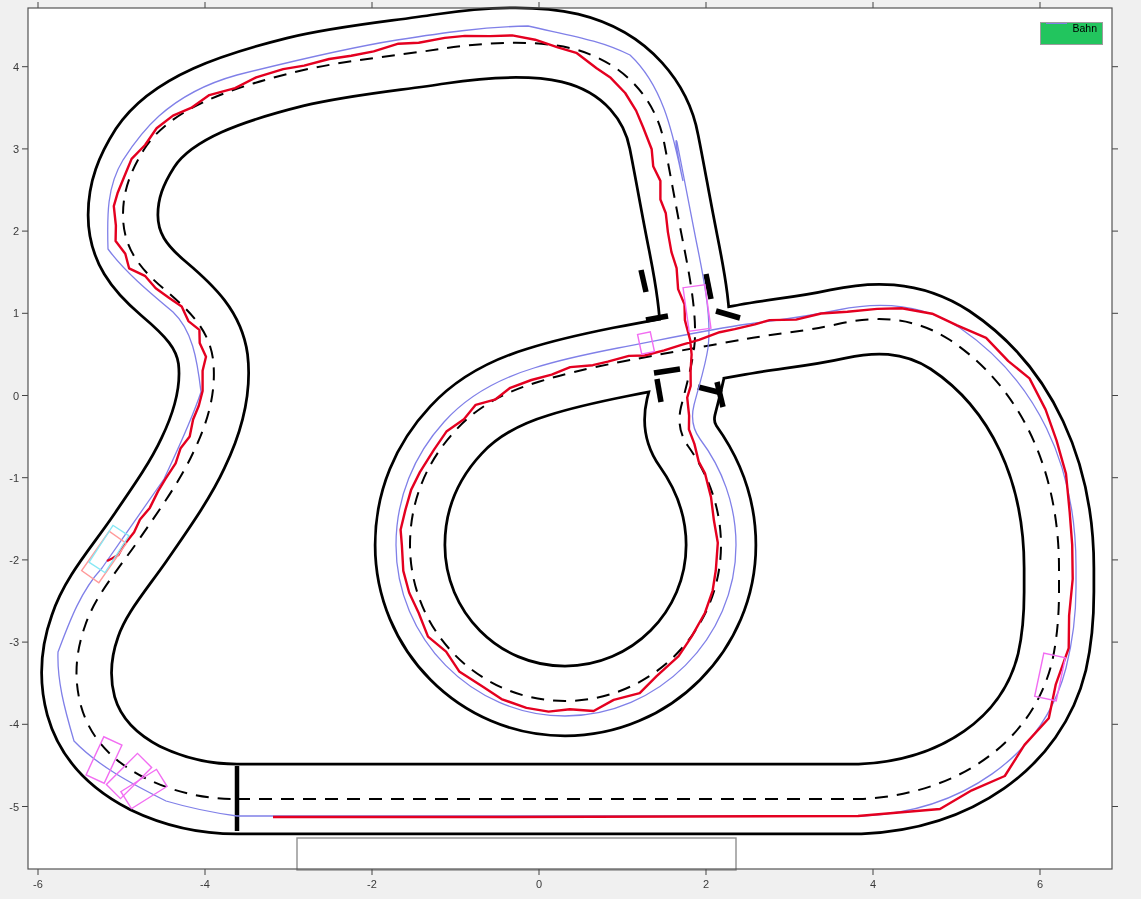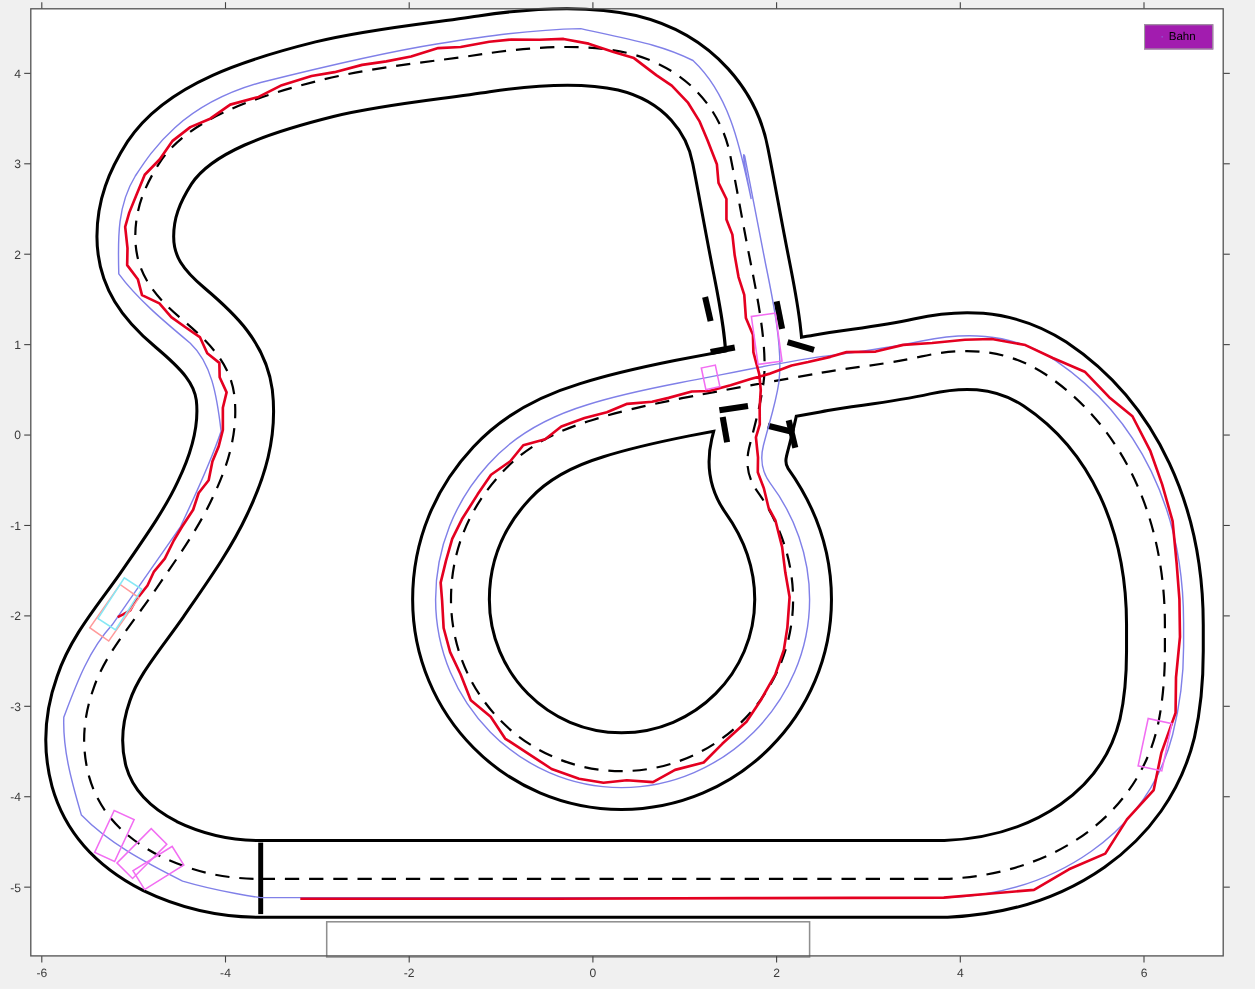--- a/index.html
+++ b/index.html
@@ -1,21 +1,21 @@
 <!DOCTYPE html>
 <html><head>
 <meta charset="utf-8">
 <style>
   html,body{margin:0;padding:0;}
   body{font-family:"Liberation Sans", sans-serif;}
   .figure{position:relative;width:1141px;height:899px;background:#f0f0f0;overflow:hidden;}
   .figure svg{position:absolute;left:0;top:0;}
-  .legend{position:absolute;display:flex;align-items:center;gap:5px;
-          background:#a21caf;border:1px solid #9c9c9c;box-sizing:border-box;
-          padding:0 15px;z-index:5;}
+  .legend{position:absolute;display:flex;gap:5px;
+          background:#22c55e;border:1px solid #9c9c9c;box-sizing:border-box;
+          padding:0 5px;z-index:5;}
   .legend-line{display:inline-block;width:22px;height:0;border-top:1.5px solid #8080e8;}
   .legend-label{font-size:10.5px;color:#000;line-height:1;}
 </style>
 </head>
 <body>
 
 <div class="figure">
   <svg id="plot" width="1141" height="899" viewBox="0 0 1141 899">
     <g id="layer-bg">
         <rect x="28" y="8" width="1084" height="861" fill="#ffffff"></rect>

